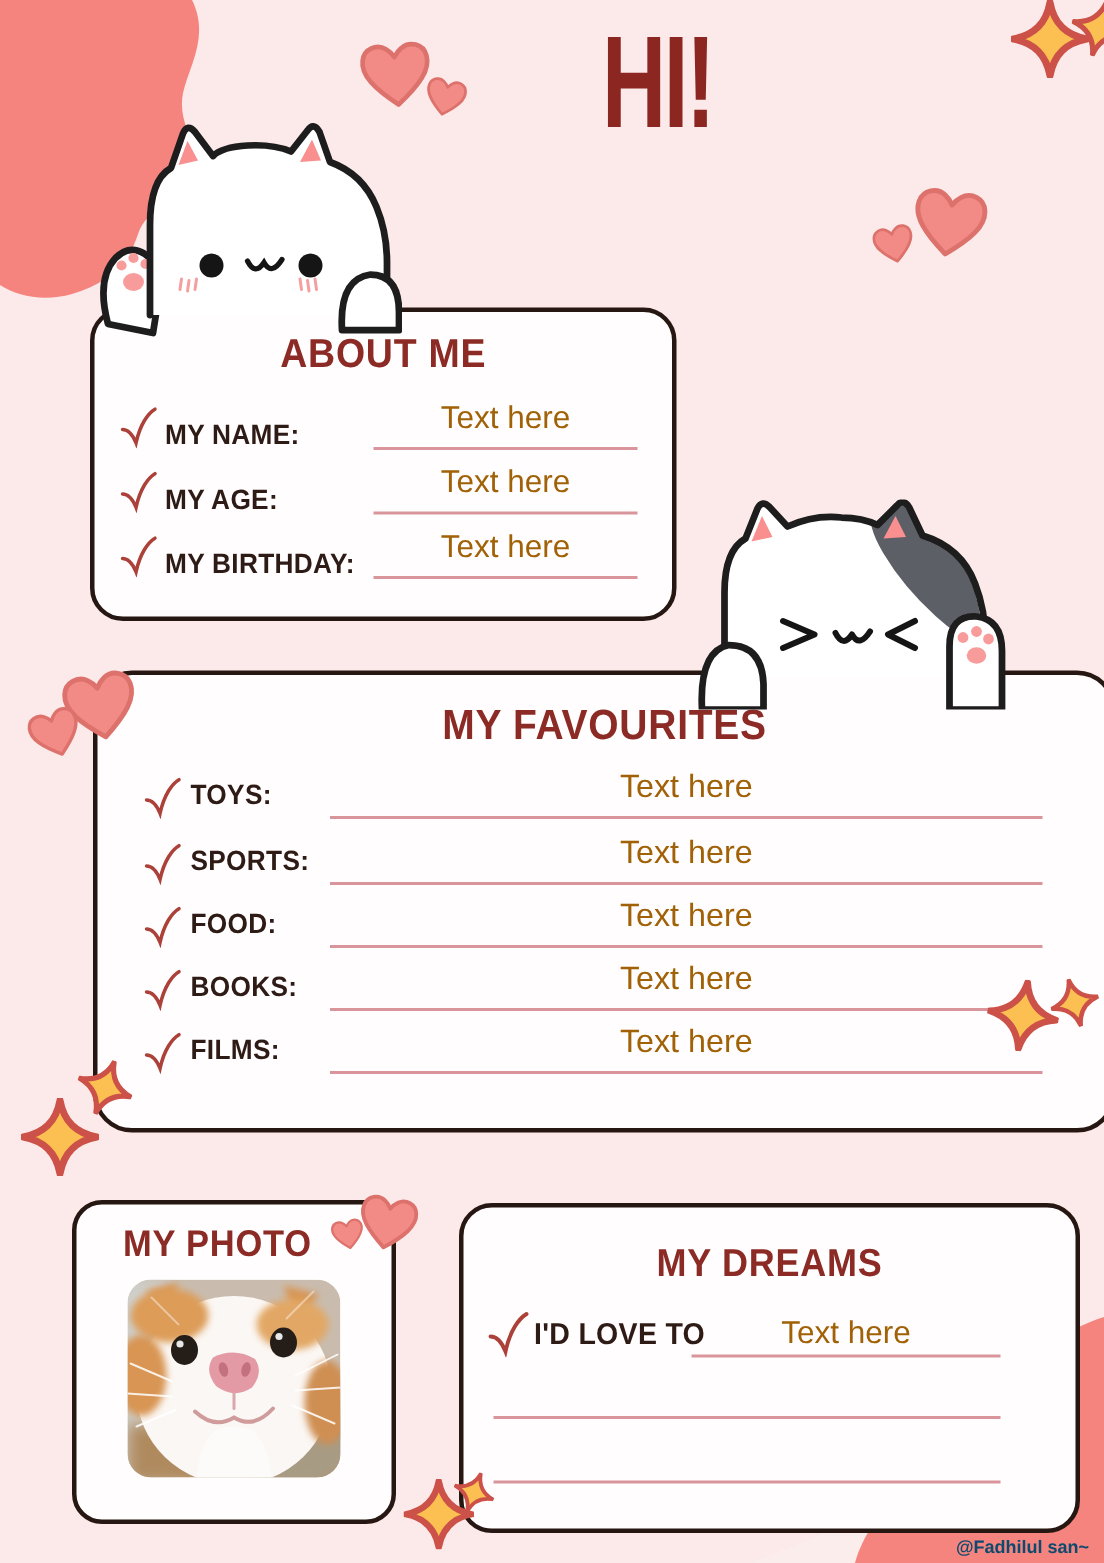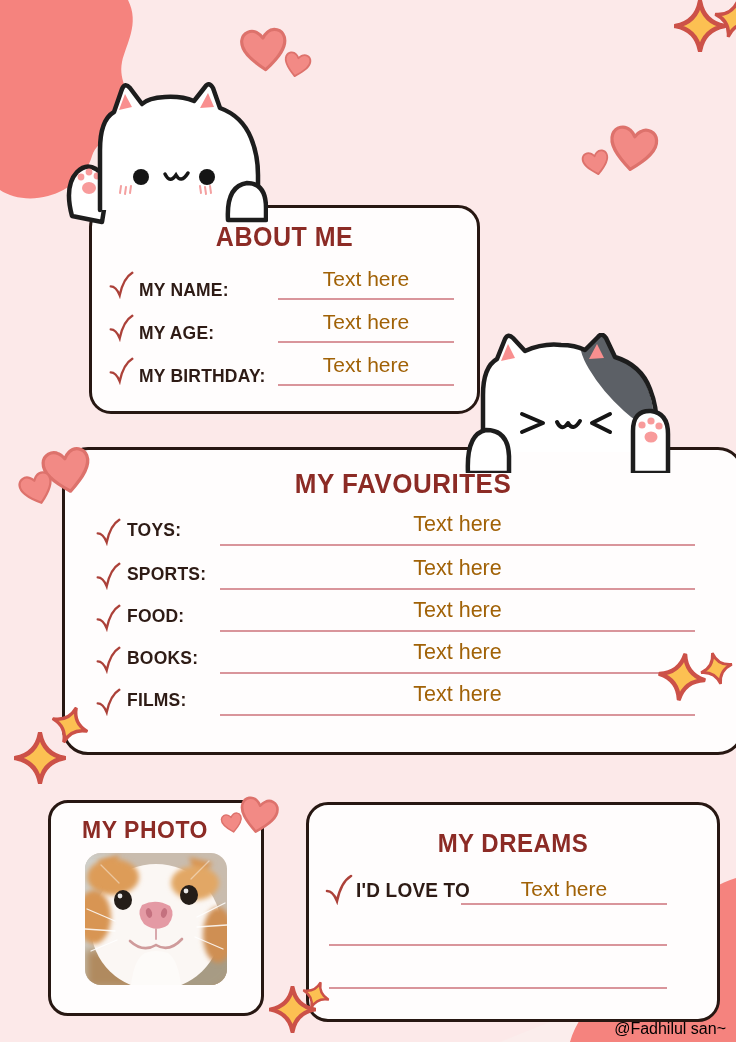--- a/index.html
+++ b/index.html
@@ -32,21 +32,21 @@
   .deco{position:absolute;z-index:4;pointer-events:none;}
 
   
   #photo-slot{left:85px;top:853px;width:142px;height:132px;border-radius:16px;
               overflow:hidden;z-index:2;}
 
   
   .cat{position:absolute;z-index:5;}
 
   
-  #watermark{right:10px;bottom:4px;color:#000000;font-size:16px;font-weight:400;z-index:6;}
+  #watermark{right:10px;bottom:4px;color:#0c4a6e;font-size:12px;font-weight:700;z-index:6;}
 </style>
 </head>
 <body>
 
 <svg width="0" height="0" style="position:absolute" aria-hidden="true">
   <defs>
     <symbol id="sym-heart" viewBox="0 0 100 100">
       <path d="M50 88 C22 66 5 47 9 28 C12 13 29 8 40 16 C46 20 50 27 50 27 C50 27 54 20 60 16 C71 8 88 13 91 28 C95 47 78 66 50 88 Z" fill="#f28a85" stroke="#dd726c" stroke-width="6" stroke-linejoin="round"></path>
     </symbol>
     <symbol id="sym-sparkle" viewBox="0 0 100 100">
@@ -58,20 +58,21 @@
   </defs>
 </svg>
 
 <svg class="abs" id="blob-layer" viewBox="0 0 736 1042">
   <path d="M0 0 L128 0 C140 24 126 44 122 62 C118 82 132 92 126 112 C120 134 98 138 92 156 C86 176 70 190 48 196 C30 201 12 198 0 190 Z" fill="#f5837e"></path>
   <path d="M500 1042 L640 986 L736 1042 Z" fill="#fbedec"></path>
   <path d="M736 878 C704 888 684 908 672 934 C660 960 640 972 616 986 C592 1000 576 1020 570 1042 L736 1042 Z" fill="#f5837e"></path>
 </svg>
 
 <div class="abs title-wrap">
+  <div><span class="title-line t1">HI!</span></div>
 </div>
 
 <svg class="deco" style="left:238px;top:24px;width:52px;height:52px;transform:rotate(-5deg)">
     <use href="#sym-heart"></use>
   </svg>
 <svg class="deco" style="left:282px;top:50px;width:30px;height:30px;transform:rotate(12deg)">
     <use href="#sym-heart"></use>
   </svg>
 <svg class="deco" style="left:581px;top:148px;width:30px;height:30px;transform:rotate(-12deg)">
     <use href="#sym-heart"></use>
@@ -162,21 +163,21 @@
 
   <path d="M15 140 Q13 101 33 97 Q55 97 56 123 L56 140 Z" fill="#fff" stroke="#1d1d1d" stroke-width="4.5" stroke-linejoin="round"></path>
 
   <path d="M180 140 L180 98 Q180 77 198 78 Q215 80 215 101 L215 140 Z" fill="#fff" stroke="#1d1d1d" stroke-width="4.5" stroke-linejoin="round"></path>
   <circle cx="189" cy="92" r="3.6" fill="#f89b9b"></circle>
     <circle cx="198" cy="88" r="3.6" fill="#f89b9b"></circle>
     <circle cx="206" cy="93" r="3.6" fill="#f89b9b"></circle>
   <ellipse cx="198" cy="104" rx="6.5" ry="5.5" fill="#f89b9b"></ellipse>
 </svg>
 
-<div class="abs card" style="left:60px;top:205px;width:385px;height:203px;border-radius:22px;margin-left:29px;">
+<div class="abs card" style="left:60px;top:205px;width:385px;height:203px;border-radius:22px;">
   <div class="card-heading" style="top:14px;font-size:25px;">ABOUT ME</div>
 
   <svg class="check" style="left:16px;top:62px;width:27px;height:29px">
       <use href="#sym-check"></use>
     </svg>
   <div class="field-label" style="left:47px;top:72px;font-size:17.5px;">MY NAME:</div>
   <div class="field-value" style="left:186px;top:59px;width:176px;">Text here</div>
   <div class="uline" style="left:186px;top:90px;width:176px;"></div>
 
   <svg class="check" style="left:16px;top:105px;width:27px;height:29px">

